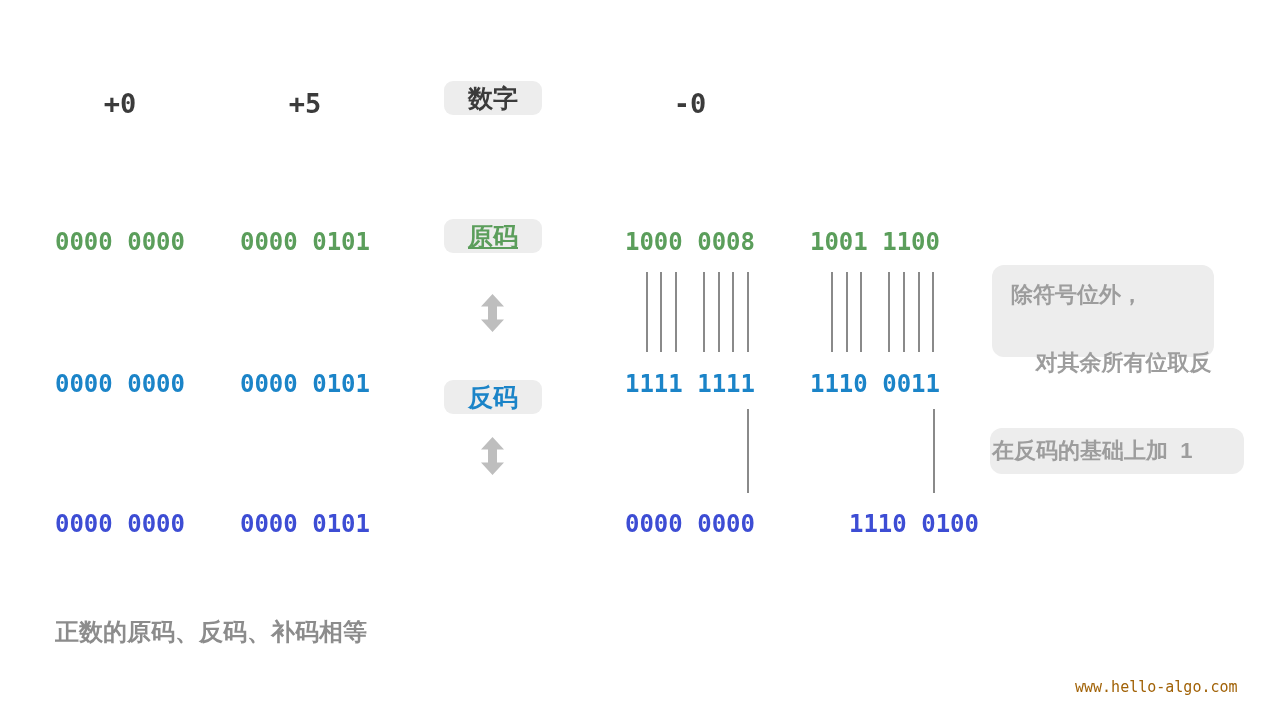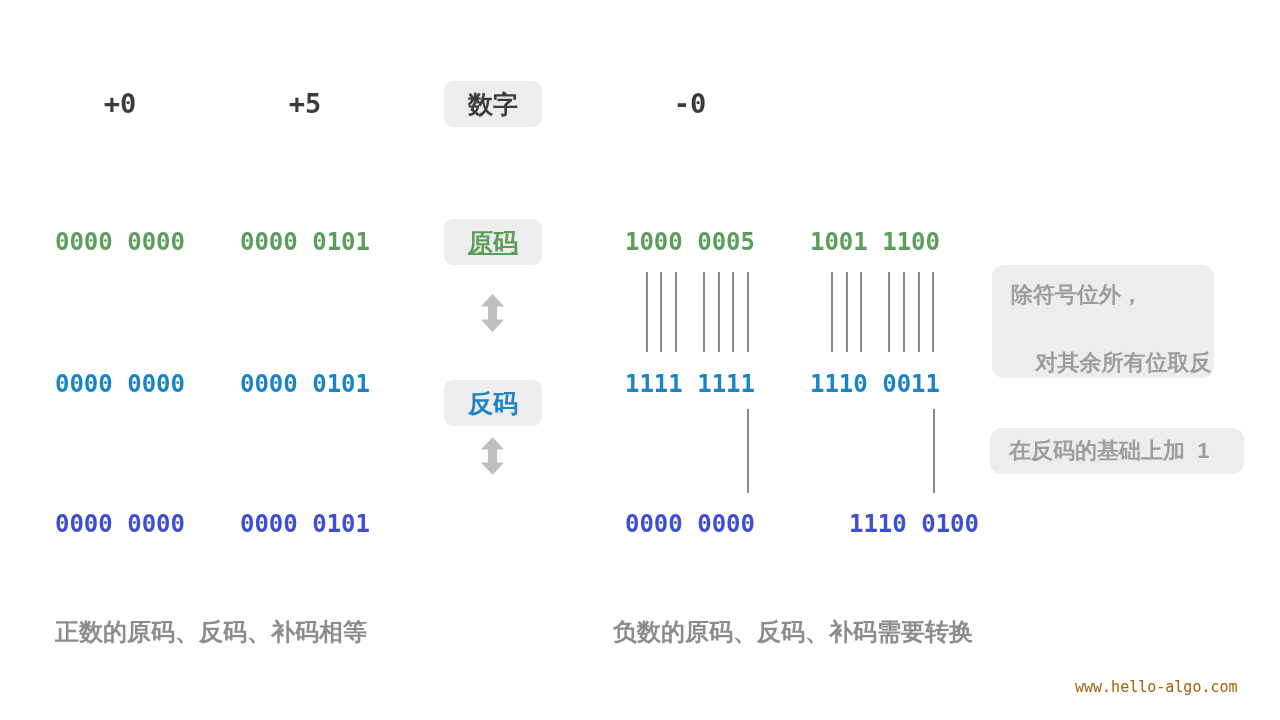--- a/index.html
+++ b/index.html
@@ -18,21 +18,21 @@
     font-weight:bold;
     white-space:pre;
   }
   .num{font-size:27px;line-height:30px;color:#3B3B3B;}
   .bin{font-size:24px;line-height:28px;}
   .green{color:#5B9E5B;}
   .blue{color:#1B84C8;}
   .indigo{color:#3D4DD4;}
   .labelbox{
     position:absolute;
-    left:444px;width:98px;height:46px;
+    left:444px;width:98px;height:34px;
     background:#EDEDED;border-radius:9px;
     display:flex;align-items:center;justify-content:center;
     font-weight:bold;font-size:25px;
   }
   .labelbox.dark{color:#3B3B3B;}
   .arrow{position:absolute;}
   .tick{
     position:absolute;
     width:2px;
     background:#8A8A8A;
@@ -40,22 +40,22 @@
   .note{
     position:absolute;
     background:#EDEDED;
     border-radius:12px;
     color:#9D9D9D;
     font-weight:bold;
     font-size:22px;
     box-sizing:border-box;
     white-space:pre;
   }
-  .note1{left:992px;top:265px;width:222px;height:113px;padding:13px 0 0 19px;line-height:34px;}
-  .note2{left:990px;top:428px;width:254px;height:46px;line-height:46px;padding-left:19px;}
+  .note1{left:992px;top:265px;width:222px;height:92px;padding:13px 0 0 19px;line-height:34px;}
+  .note2{left:990px;top:428px;width:254px;height:46px;line-height:46px;padding-left:2px;}
   .caption{
     position:absolute;
     font-weight:bold;
     font-size:24px;
     color:#8C8C8C;
     white-space:pre;
   }
   .watermark{
     position:absolute;
     left:1075px;top:678px;
@@ -70,21 +70,21 @@
 <div class="canvas">
 
   <div class="cell num" style="left:20px;top:89px;">+0</div>
   <div class="cell num" style="left:205px;top:89px;">+5</div>
   <div class="labelbox dark" style="top:81px;">数字</div>
   <div class="cell num" style="left:590px;top:89px;">-0</div>
 
   <div class="cell bin green" style="left:20px;top:228px;">0000 0000</div>
   <div class="cell bin green" style="left:205px;top:228px;">0000 0101</div>
   <div class="labelbox green" style="top:219px;text-decoration:underline;">原码</div>
-  <div class="cell bin green" style="left:590px;top:228px;">1000 0005</div>
+  <div class="cell bin green" style="left:590px;top:228px;">1000 0008</div>
   <div class="cell bin green" style="left:775px;top:228px;">1001 1100</div>
 
   <div class="tick" style="left:646px;top:272px;height:80px;"></div>
   <div class="tick" style="left:660px;top:272px;height:80px;"></div>
   <div class="tick" style="left:675px;top:272px;height:80px;"></div>
   <div class="tick" style="left:703px;top:272px;height:80px;"></div>
   <div class="tick" style="left:718px;top:272px;height:80px;"></div>
   <div class="tick" style="left:732px;top:272px;height:80px;"></div>
   <div class="tick" style="left:747px;top:272px;height:80px;"></div>
   <div class="tick" style="left:831px;top:272px;height:80px;"></div>
@@ -117,17 +117,16 @@
   </svg>
 
   <div class="note note2">在反码的基础上加  1</div>
 
   <div class="cell bin indigo" style="left:20px;top:510px;">0000 0000</div>
   <div class="cell bin indigo" style="left:205px;top:510px;">0000 0101</div>
   <div class="cell bin indigo" style="left:590px;top:510px;">0000 0000</div>
   <div class="cell bin indigo" style="left:814px;top:510px;">1110 0100</div>
 
   <div class="caption" style="left:55px;top:616px;">正数的原码、反码、补码相等</div>
-  <div class="caption" style="left:613px;top:616px;">负数的原码、反码、补码需要转换</div>
 
   <div class="watermark">www.hello-algo.com</div>
 
 </div>
 
 </body></html>

